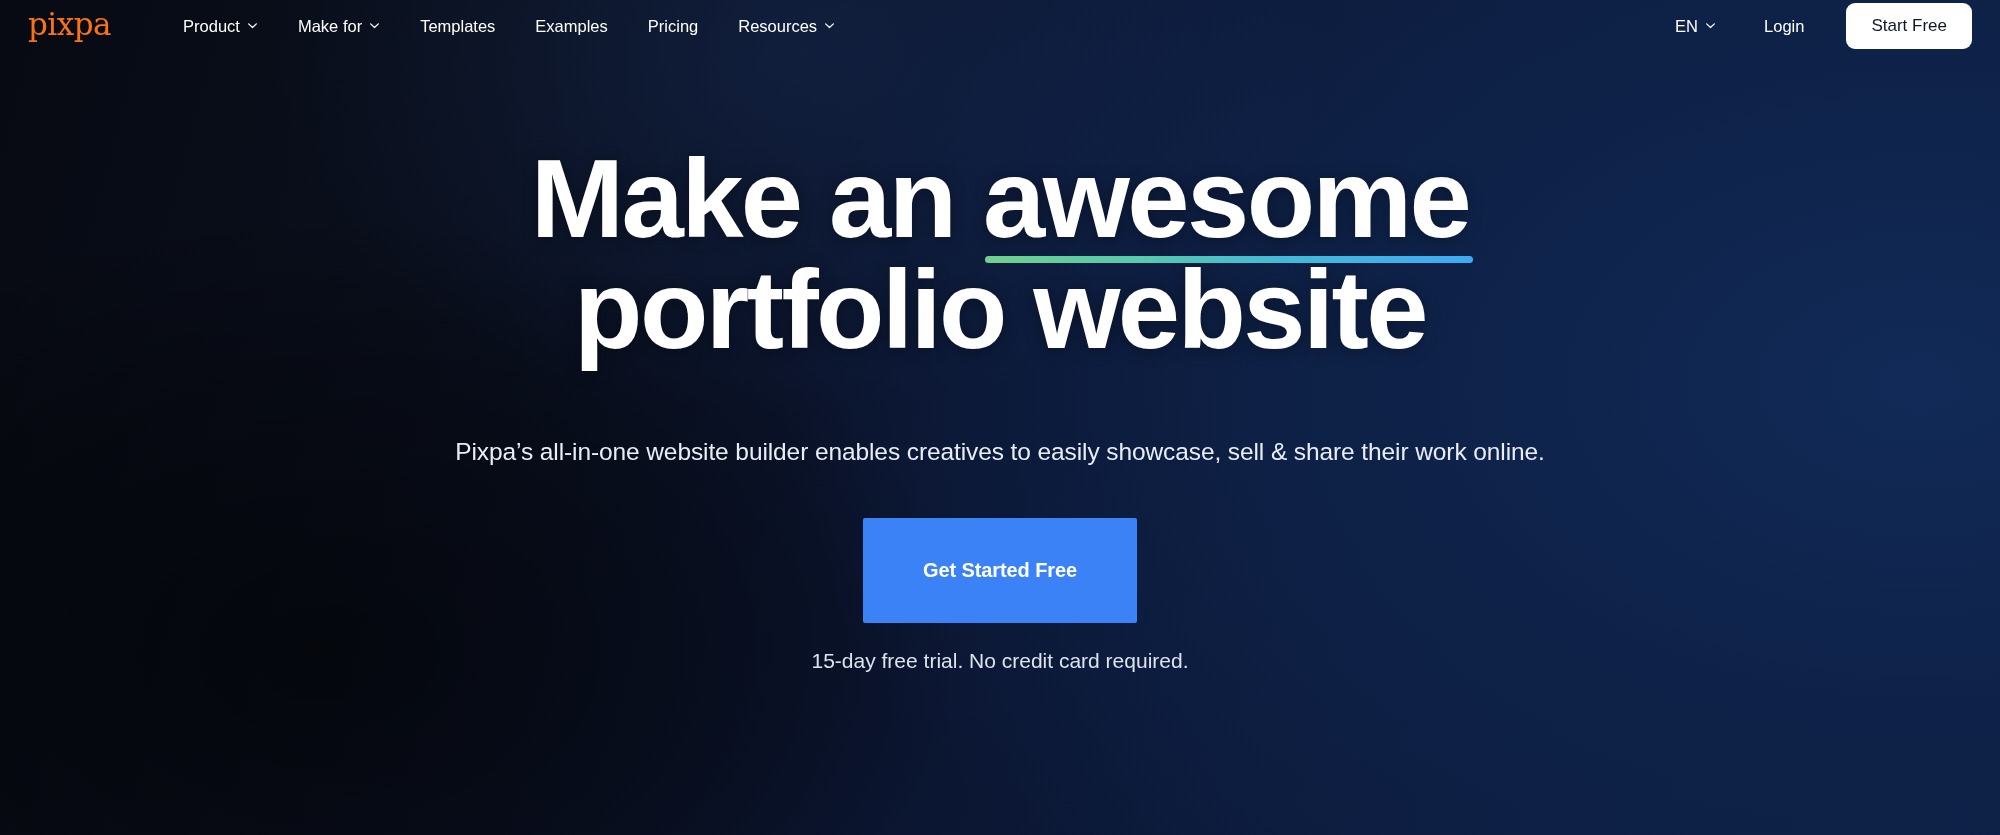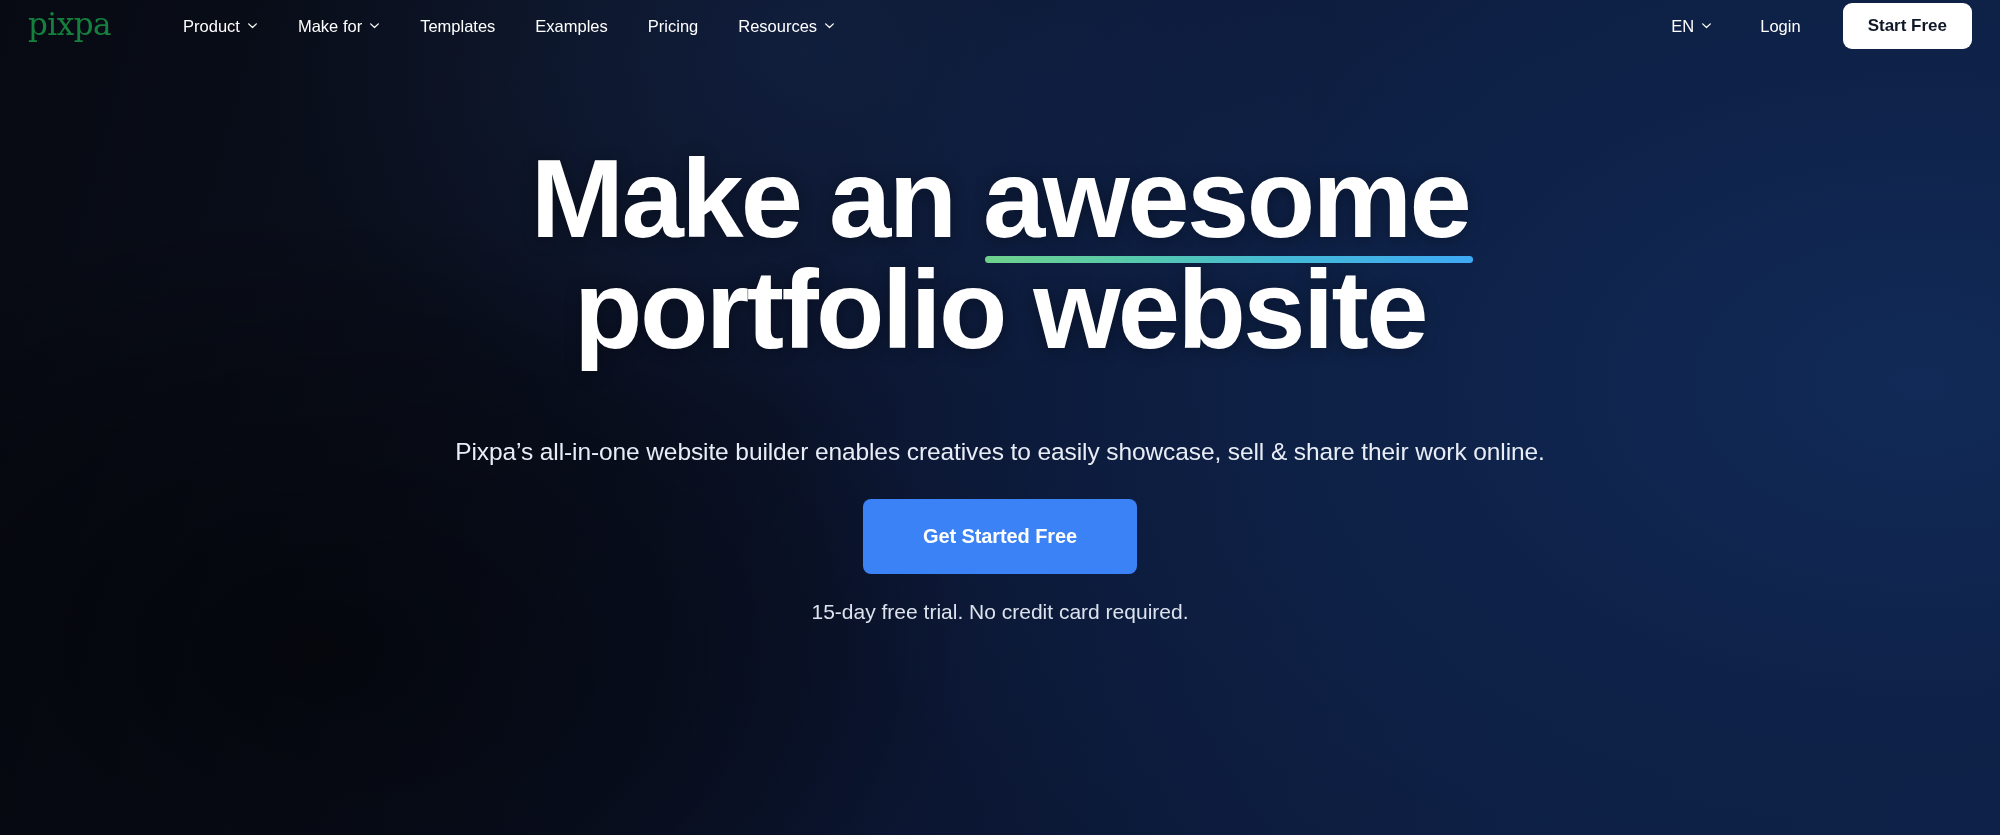--- a/index.html
+++ b/index.html
@@ -27,21 +27,21 @@
   
   #site-header {
     position:absolute; top:0; left:0; right:0; height:52px;
     display:flex; align-items:center;
     padding:0 28px 0 28px;
     z-index:20;
   }
   #brand-logo {
     font-family:"DejaVu Serif", serif;
     font-size:31px; line-height:1;
-    color:#15803d; letter-spacing:-0.5px;
+    color:#f97316; letter-spacing:-0.5px;
     font-weight:400;
     margin-right:52px;
     padding-bottom:3px;
     cursor:pointer;
   }
   #primary-nav { display:flex; align-items:center; gap:0px; }
   .nav-item {
     display:flex; align-items:center; gap:7px;
     color:#ffffff; font-size:16.5px; font-weight:400;
     padding:8px 20px; cursor:pointer; white-space:nowrap;
@@ -58,21 +58,21 @@
   #lang-switcher {
     display:flex; align-items:center; gap:7px;
     color:#ffffff; font-size:16.5px; padding:8px 18px; cursor:pointer;
   }
   #login-link {
     color:#ffffff; font-size:16.5px; padding:8px 22px; cursor:pointer;
     text-decoration:none; white-space:nowrap;
   }
   #start-free-button {
     background:#ffffff; color:#101828;
-    font-size:17px; font-weight:700;
+    font-size:17px; font-weight:400;
     border:none; border-radius:9px;
     padding:13px 25px; margin-left:12px;
     cursor:pointer; white-space:nowrap;
     font-family:"Liberation Sans", sans-serif;
   }
 
   
   #hero-content {
     position:absolute; left:0; right:0; top:52px;
     display:flex; flex-direction:column; align-items:center;
@@ -104,26 +104,26 @@
   }
   #hero-subtitle {
     margin-top:72px;
     color:#E8EDF6;
     font-size:24.5px;
     font-weight:400;
     text-align:center;
     letter-spacing:-0.1px;
   }
   #get-started-button {
-    margin-top:33px;
+    margin-top:52px;
     background:#3B82F6;
     color:#ffffff;
-    border:none; border-radius:8px;
+    border:none; border-radius:2px;
     font-size:20px; font-weight:600;
-    padding:26px 60px;
+    padding:41px 60px;
     cursor:pointer;
     font-family:"Liberation Sans", sans-serif;
     letter-spacing:-0.1px;
   }
   #trial-note {
     margin-top:26px;
     color:#DCE3EE;
     font-size:21px;
     font-weight:400;
     text-align:center;

